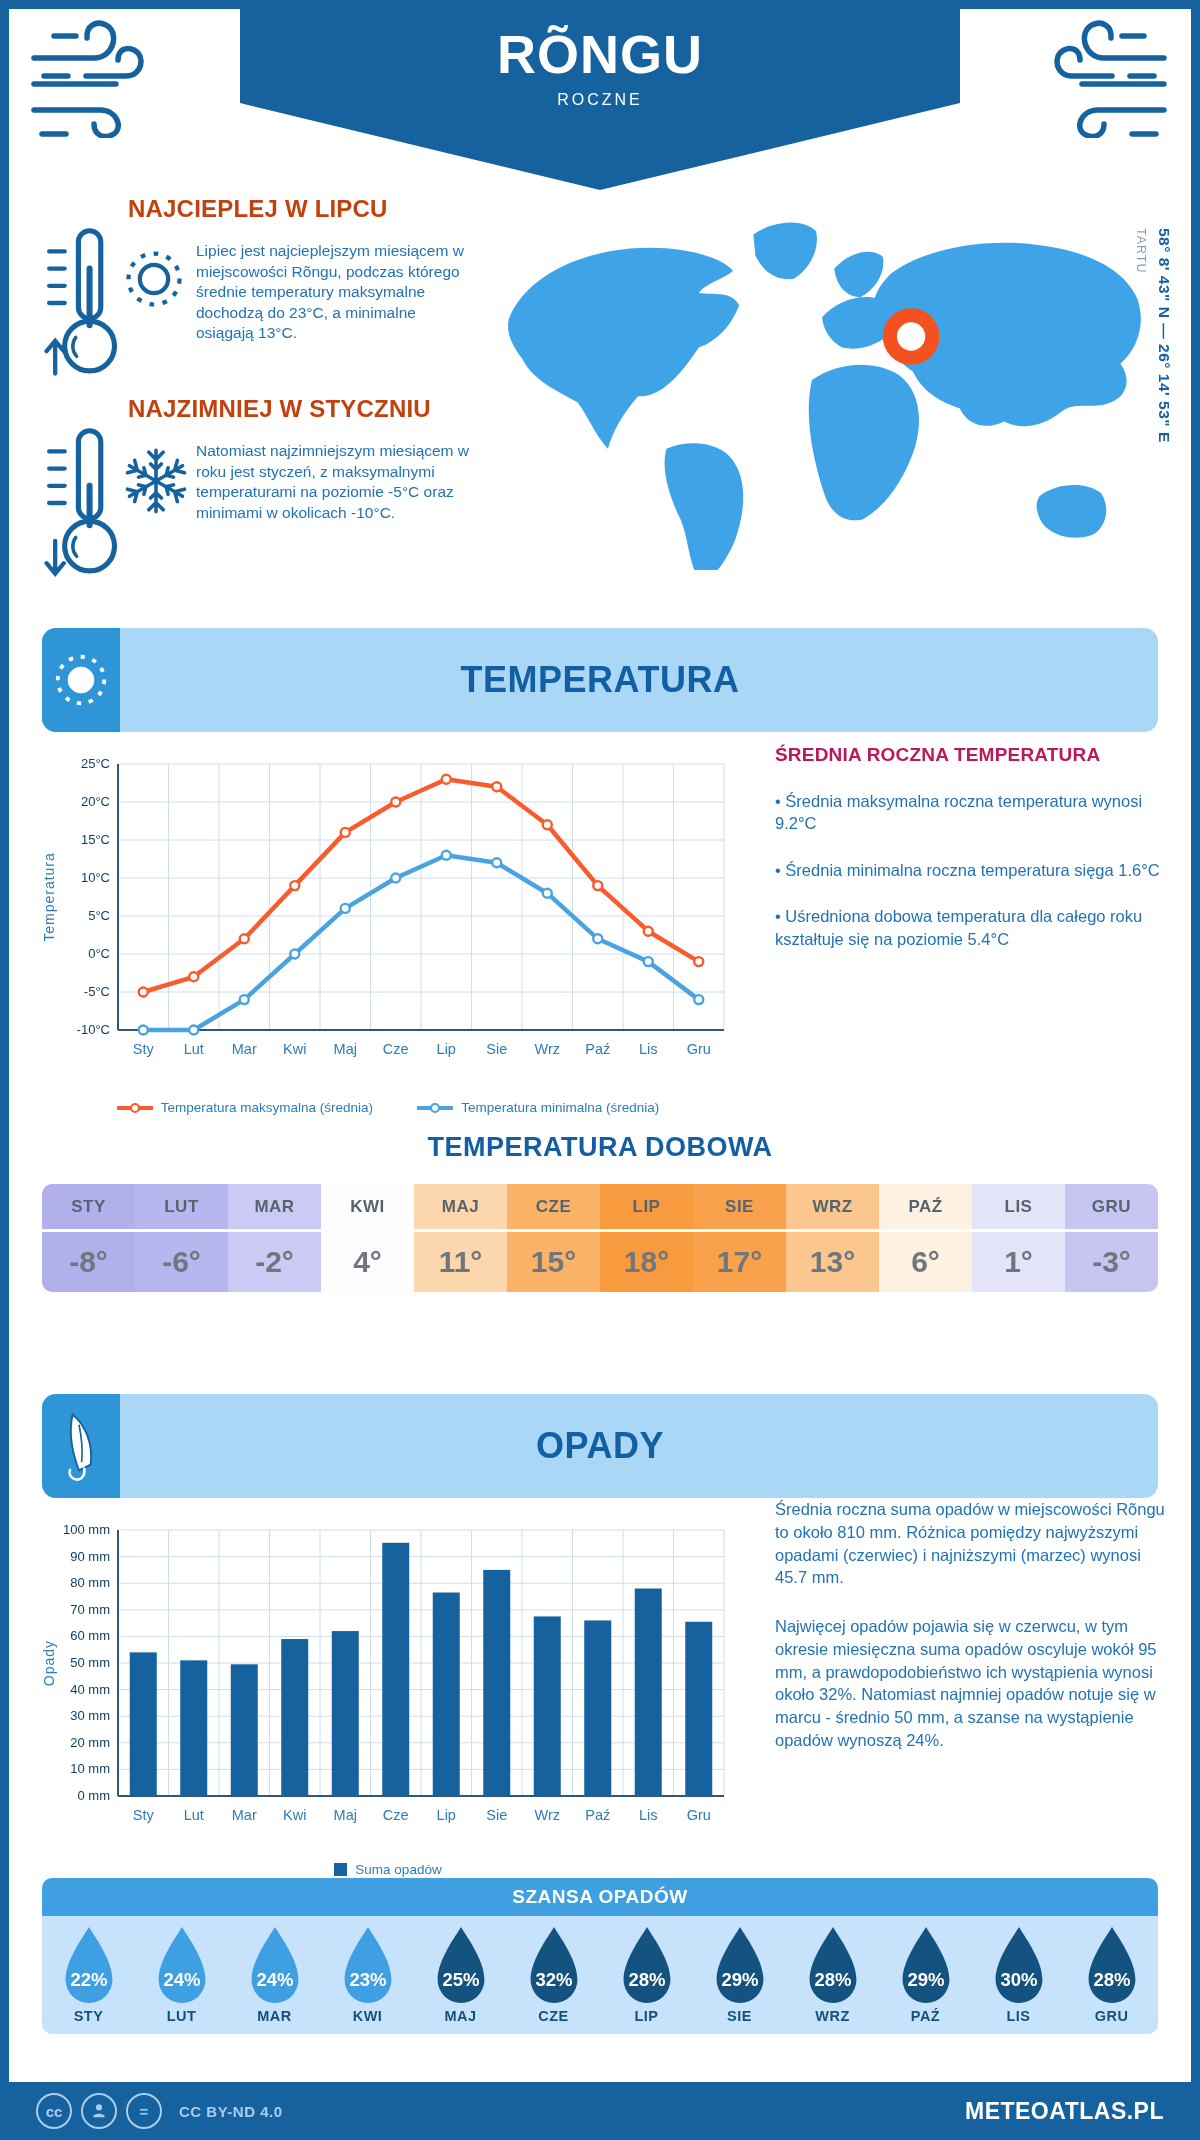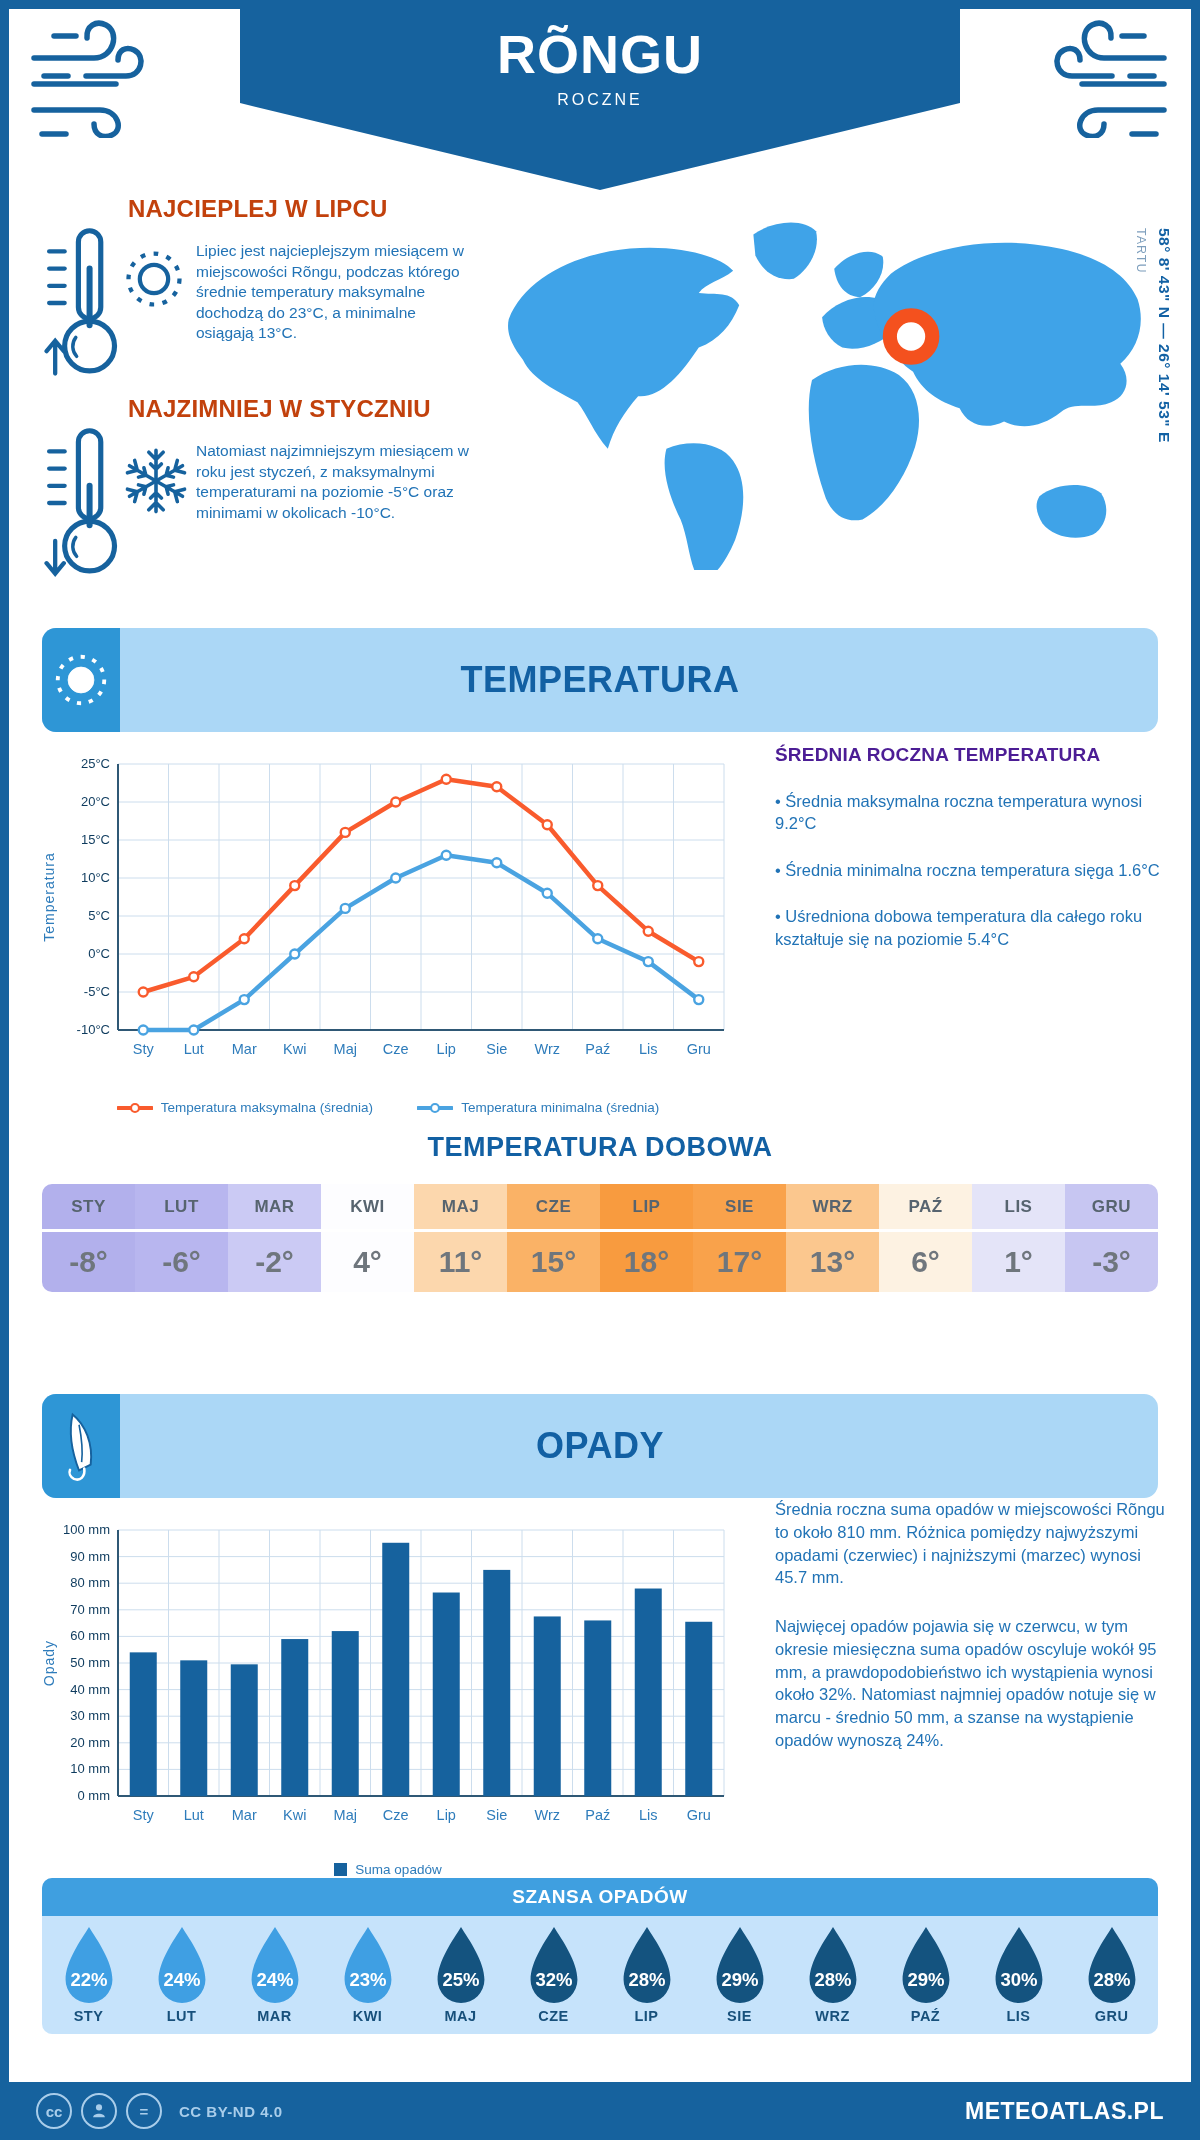--- a/index.html
+++ b/index.html
@@ -44,21 +44,21 @@
   #temp-chart{top:742px;}
   #precip-chart{top:1508px;}
   .legend{position:absolute;left:38px;width:700px;display:flex;justify-content:center;gap:44px;
           font-size:13.5px;color:#2e7cbb;align-items:center;margin-top:20px;}
   #temp-legend{top:1080px;}
   #precip-legend{top:1842px;}
   .legend .item{display:flex;align-items:center;gap:8px;}
   .legend .sq{width:13px;height:13px;display:inline-block;}
   
   .panel{position:absolute;left:775px;width:395px;color:#2173b6;}
-  .panel h3{margin:0;font-size:19px;font-weight:bold;color:#4c1d95;letter-spacing:.2px;}
+  .panel h3{margin:0;font-size:19px;font-weight:bold;color:#be185d;letter-spacing:.2px;}
   #annual-panel{top:744px;}
   #annual-panel .bullet{margin-top:24px;font-size:16.5px;line-height:1.36;}
   #precip-panel{top:1498px;}
   #precip-panel p{margin:0 0 26px 0;font-size:16.5px;line-height:1.38;}
   #types-panel{top:1888px;}
   #types-panel .bullet{margin-top:12px;font-size:17px;line-height:1.45;}
   
   .daily-heading{position:absolute;left:0;top:1132px;width:1200px;text-align:center;
                  font-size:27px;font-weight:bold;color:#1260a3;letter-spacing:.5px;}
   .daily-table{position:absolute;left:42px;top:1184px;width:1116px;height:108px;display:flex;

